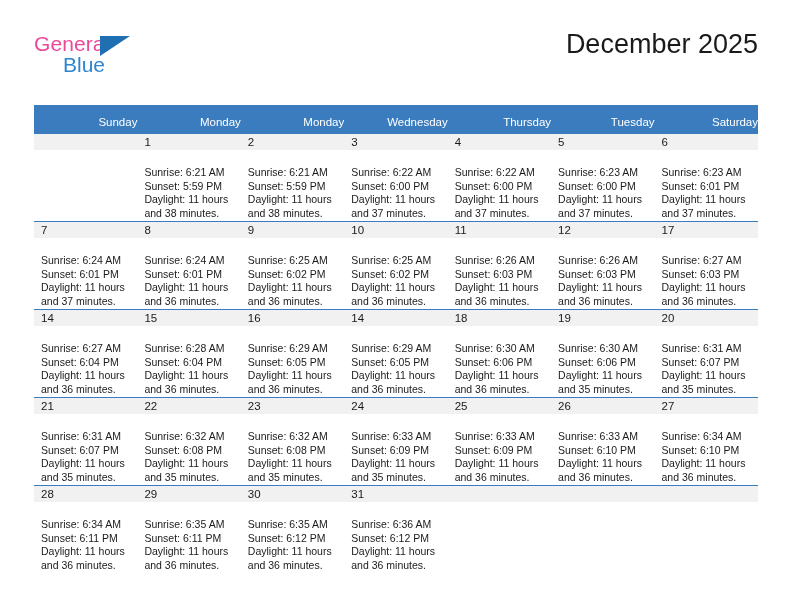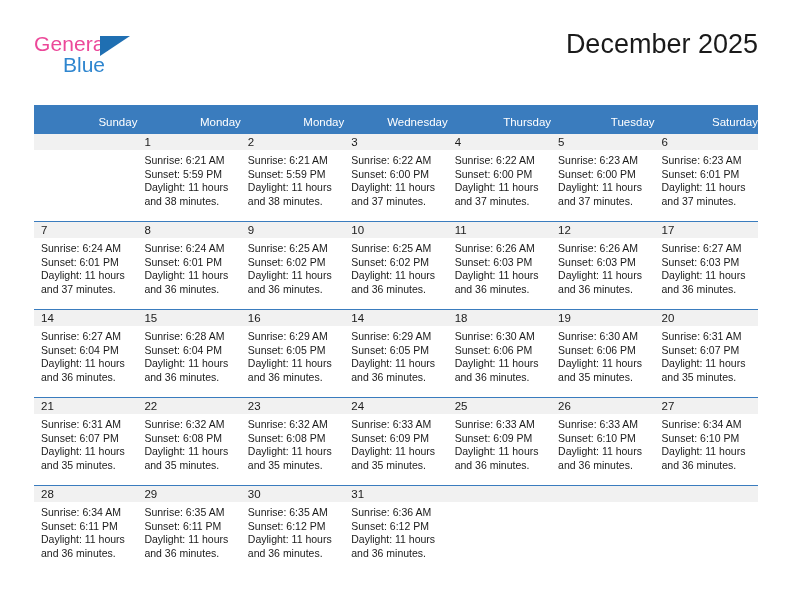--- a/index.html
+++ b/index.html
@@ -124,21 +124,21 @@
     line-height: 16px;
     font-size: 11.5px;
     color: #1a1a1a;
     padding-left: 7px;
     box-sizing: border-box;
   }
   .daycell.empty .daynum-band {
     background: #f1f1f1;
   }
   .info {
-    padding: 4px 6px 0 7px;
+    padding: 16px 6px 0 7px;
     font-size: 10.5px;
     line-height: 13.6px;
     color: #1a1a1a;
   }
   .info div {
     white-space: nowrap;
   }
 </style>
 </head>
 <body>

